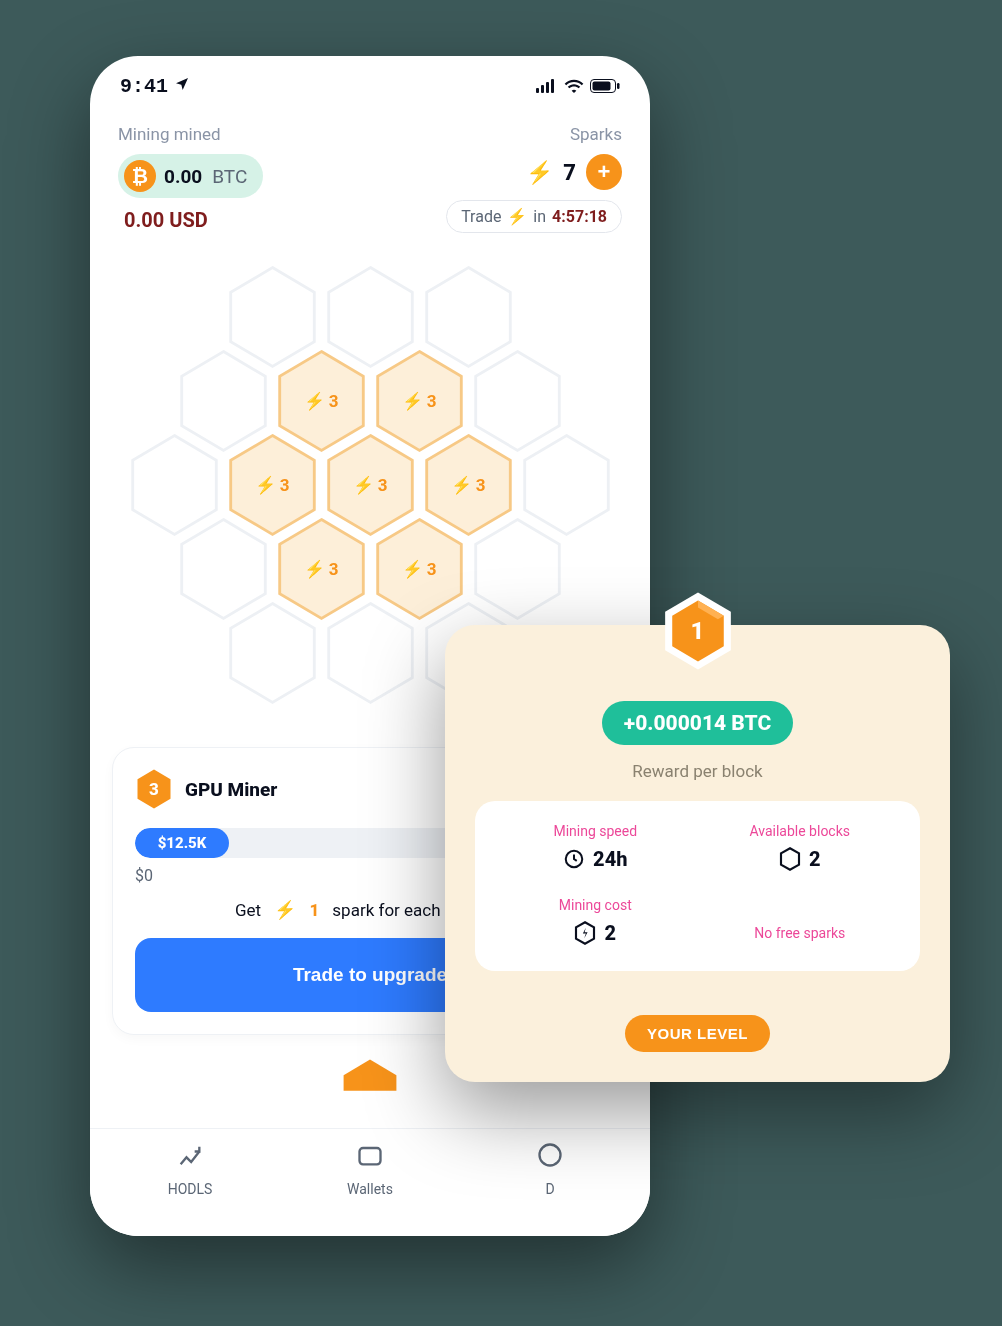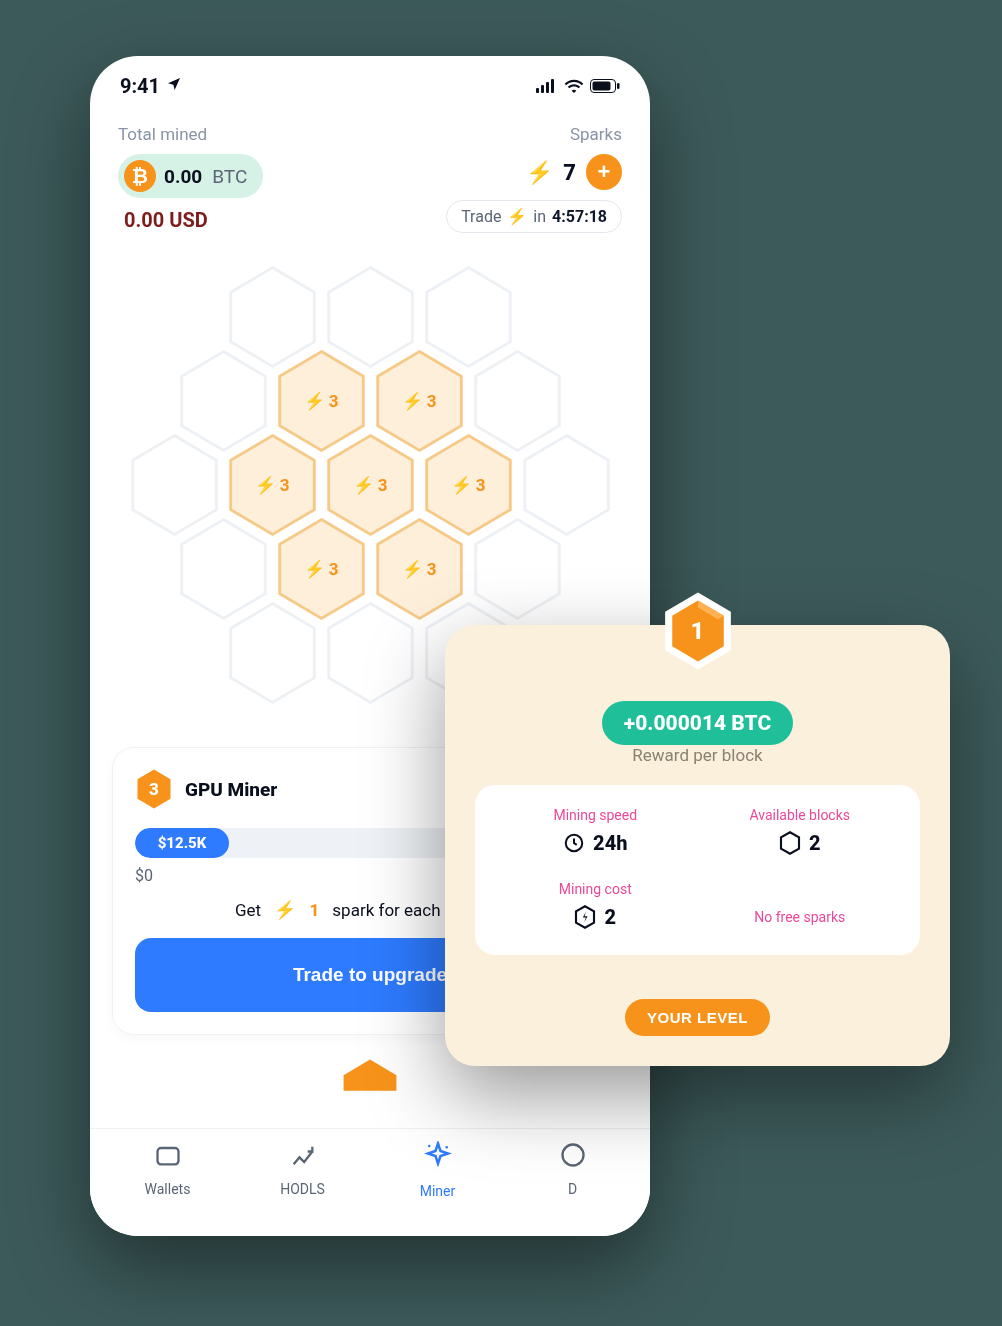--- a/index.html
+++ b/index.html
@@ -28,21 +28,21 @@
   
   .status-bar {
     display: flex;
     justify-content: space-between;
     align-items: center;
     padding: 18px 30px 6px 30px;
     font-weight: 700;
     font-size: 20px;
     color: #0a0f1e;
   }
-  .status-left { display:flex; align-items:center; gap:6px; }
+  .status-left { display:flex; align-items:center; gap:6px;font-family:Liberation Mono, monospace; }
   .status-right { display:flex; align-items:center; gap:6px; }
   .loc-arrow { font-size:16px; }
 
   
   .header {
     padding: 20px 28px 0 28px;
     display: flex;
     justify-content: space-between;
   }
   .header-col { display:flex; flex-direction:column; gap:10px; }
@@ -78,21 +78,21 @@
 
   .next-pill {
     border:1px solid #e3e6ec;
     border-radius:999px;
     padding:6px 14px;
     font-size:16px;
     color:#5b6675;
     display:inline-flex; align-items:center; gap:6px;
   }
   .next-pill .bolt { color:#f7931a; }
-  .next-pill .time { font-weight:700; color:#0f172a; }
+  .next-pill .time { font-weight:700; color:#7f1d1d; }
 
   
   .hex-grid {
     position: relative;
     margin: 30px auto 0 auto;
     width: 500px;
     height: 460px;
   }
   .hex {
     position:absolute;
@@ -210,21 +210,21 @@
 
   .level-title { text-align:center; font-weight:800; font-size:24px; color:#0a0f1e; margin-top:4px; }
   .reward-pill {
     margin:16px auto 0 auto;
     display:flex; justify-content:center;
   }
   .reward-pill-inner {
     background:#1fbf9a; color:#fff; font-weight:800; font-size:21px;
     padding:10px 22px; border-radius:999px;
   }
-  .reward-sub { text-align:center; color:#8a8270; font-size:17px; margin-top:0; }
+  .reward-sub { text-align:center; color:#8a8270; font-size:17px; margin-top:16px; }
 
   .stats-panel {
     background:#fff;
     border-radius:20px;
     margin-top:20px;
     padding:22px 18px;
     display:grid;
     grid-template-columns:1fr 1fr;
     row-gap:26px;
   }
@@ -279,21 +279,21 @@
             <rect x="0.5" y="0.5" width="25" height="13" rx="3.5" stroke="#0a0f1e" fill="none"></rect>
             <rect x="2.5" y="2.5" width="18" height="9" rx="2" fill="#0a0f1e"></rect>
             <rect x="27" y="4" width="2.5" height="6" rx="1.2" fill="#0a0f1e"></rect>
           </svg>
       </span>
     </div>
   </div>
 
   <div class="header">
     <div class="header-col">
-      <div class="header-label">Total mined</div>
+      <div class="header-label">Mining mined</div>
       <div class="pill mint">
         <span class="btc-circle">₿</span>
         <span>0.00</span>
         <span class="btc-unit">BTC</span>
       </div>
       <div class="usd">0.00 USD</div>
     </div>
     <div class="header-col right">
       <div class="header-label">Sparks</div>
       <div class="sparks-row">
@@ -473,44 +473,34 @@
   <div class="peek-hex">
     <svg viewBox="0 0 100 56" width="60" height="34">
         <path d="M50 4 L94 30 V56 H6 V30 Z" fill="#f7931a"></path>
       </svg>
   </div>
 
   <div class="tabbar">
     <div class="tab">
       <span class="tab-icon">
         <svg width="28" height="28" viewBox="0 0 24 24" fill="none" stroke="#5b6675" stroke-width="2">
-            <rect x="3" y="6" width="18" height="14" rx="3"></rect>
-            <path d="M17 13h.01"></path>
-          </svg>
-      </span>
-      <span>Wallets</span>
+            <path d="M4 20l5-6 4 4 7-9"></path>
+            <path d="M16 9h4V5"></path>
+          </svg>
+      </span>
+      <span>HODLS</span>
     </div>
     <div class="tab">
       <span class="tab-icon">
         <svg width="28" height="28" viewBox="0 0 24 24" fill="none" stroke="#5b6675" stroke-width="2">
-            <path d="M4 20l5-6 4 4 7-9"></path>
-            <path d="M16 9h4V5"></path>
-          </svg>
-      </span>
-      <span>HODLS</span>
-    </div>
-    <div class="tab active">
-      <span class="tab-icon">
-        <svg width="30" height="30" viewBox="0 0 24 24" fill="none" stroke="#2e7bff" stroke-width="2">
-            <path d="M12 2l2 6 6 2-6 2-2 6-2-6-6-2 6-2 2-6z"></path>
-            <circle cx="5" cy="4" r="1" fill="#2e7bff" stroke="none"></circle>
-            <circle cx="19" cy="5" r="1" fill="#2e7bff" stroke="none"></circle>
-          </svg>
-      </span>
-      <span>Miner</span>
+            <rect x="3" y="6" width="18" height="14" rx="3"></rect>
+            <path d="M17 13h.01"></path>
+          </svg>
+      </span>
+      <span>Wallets</span>
     </div>
     <div class="tab">
       <span class="tab-icon">
         <svg width="28" height="28" viewBox="0 0 24 24" fill="none" stroke="#5b6675" stroke-width="2">
             <circle cx="12" cy="12" r="9"></circle>
           </svg>
       </span>
       <span>D</span>
     </div>
   </div>

